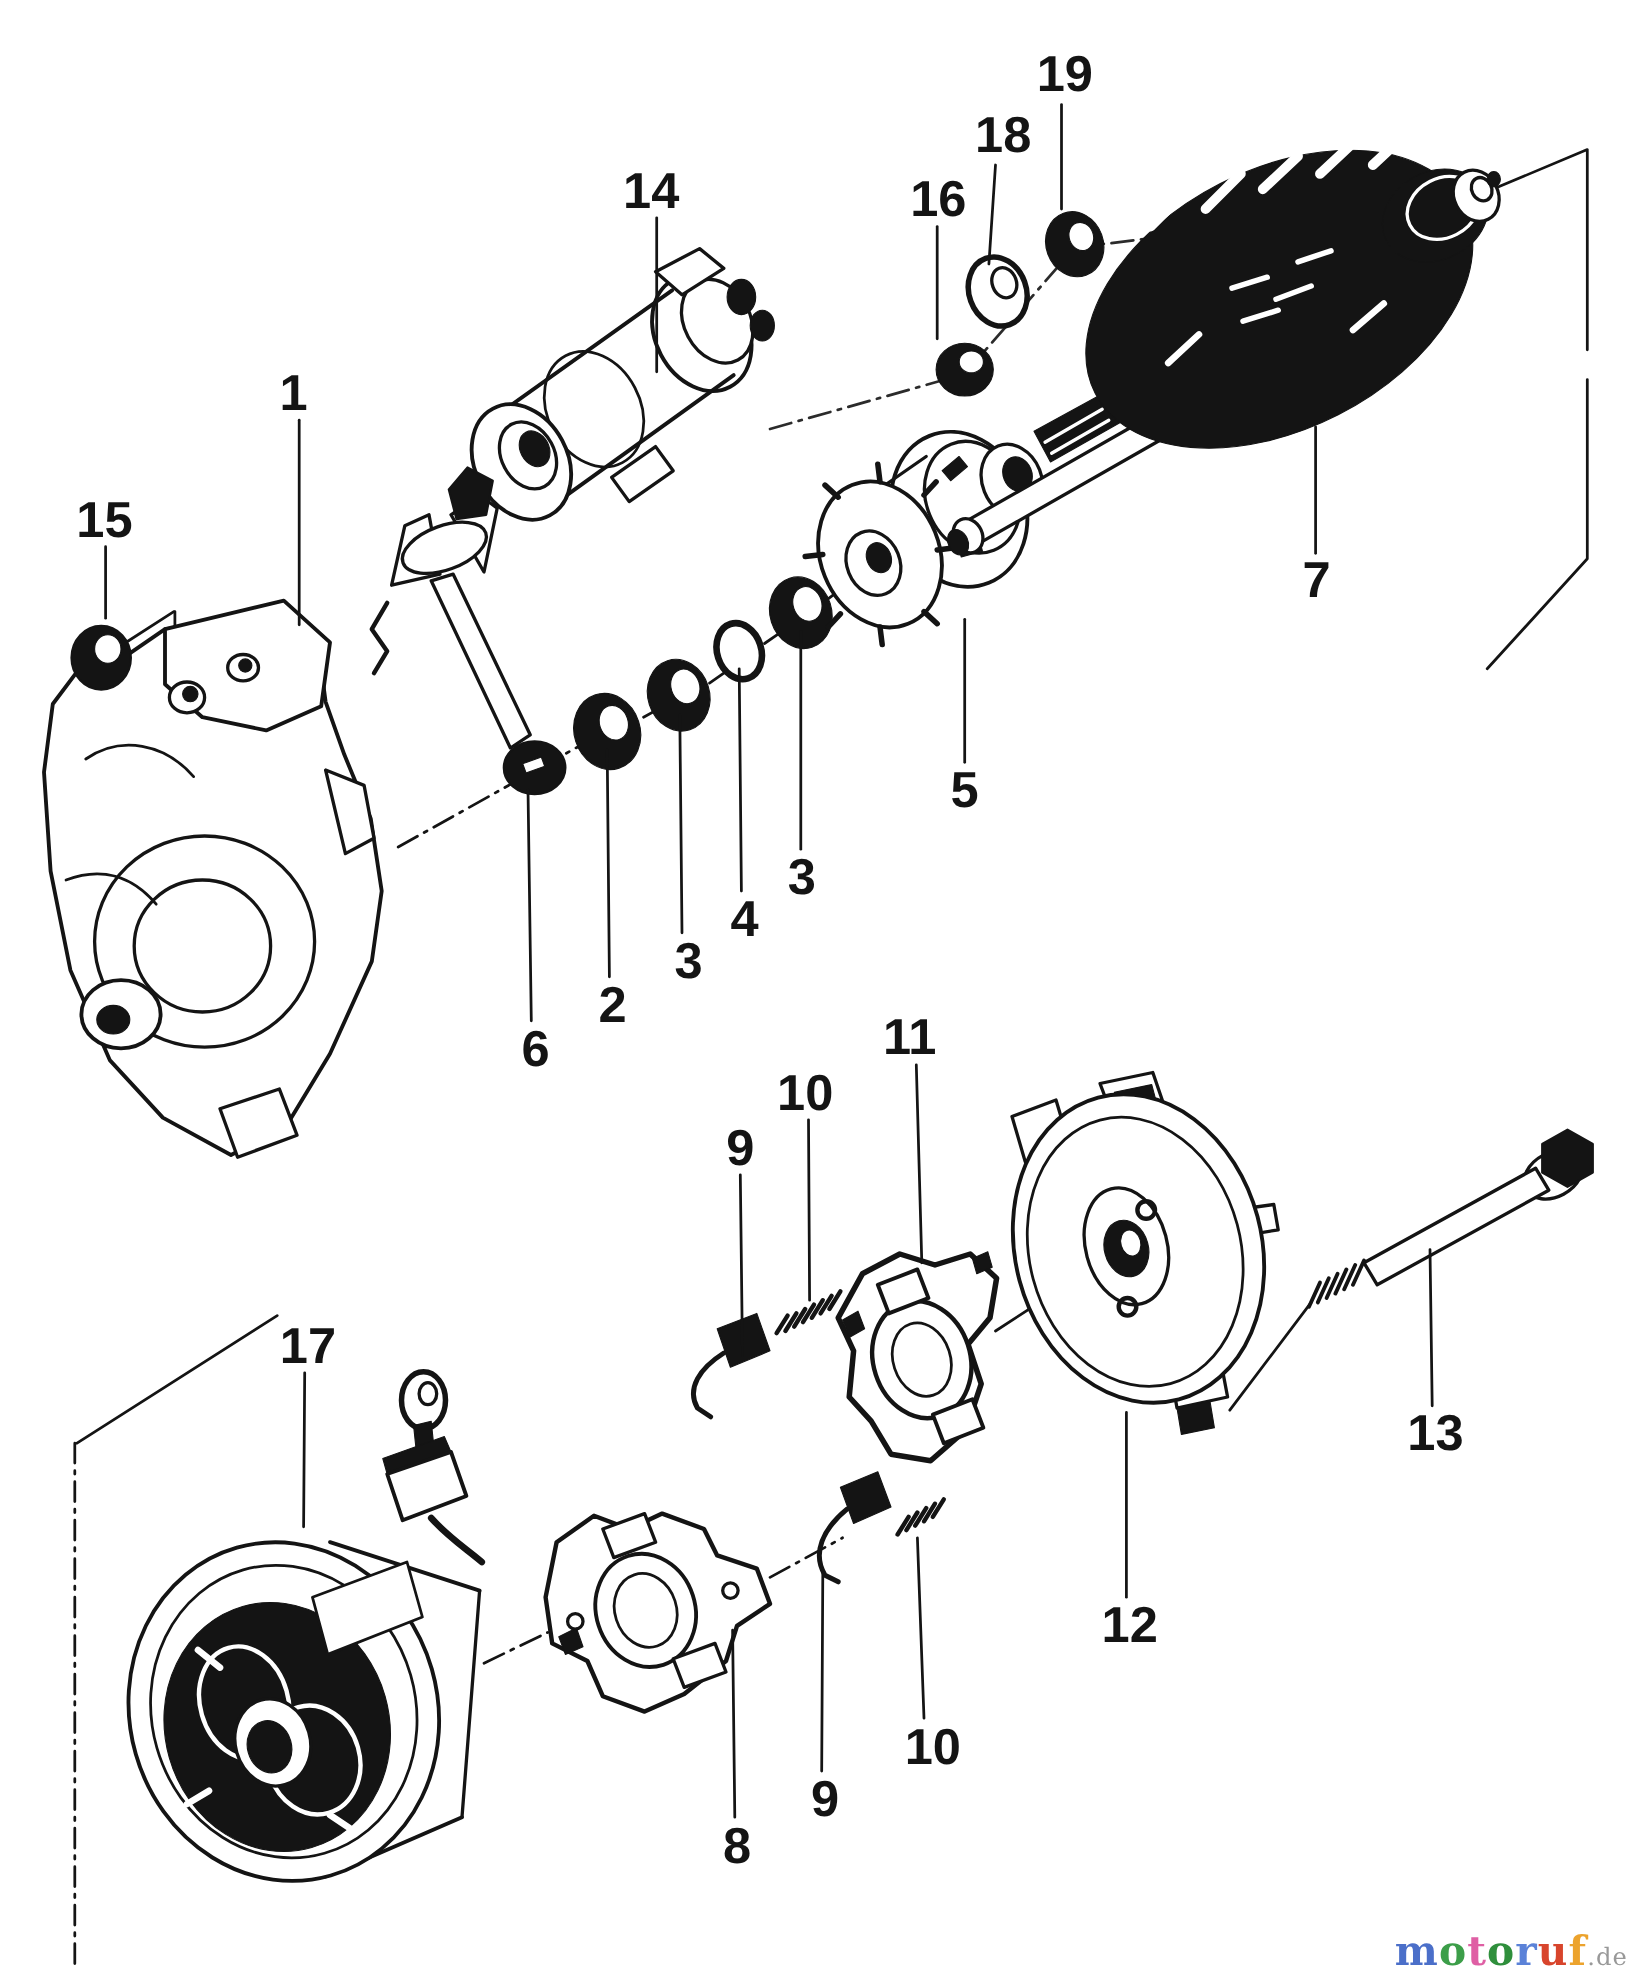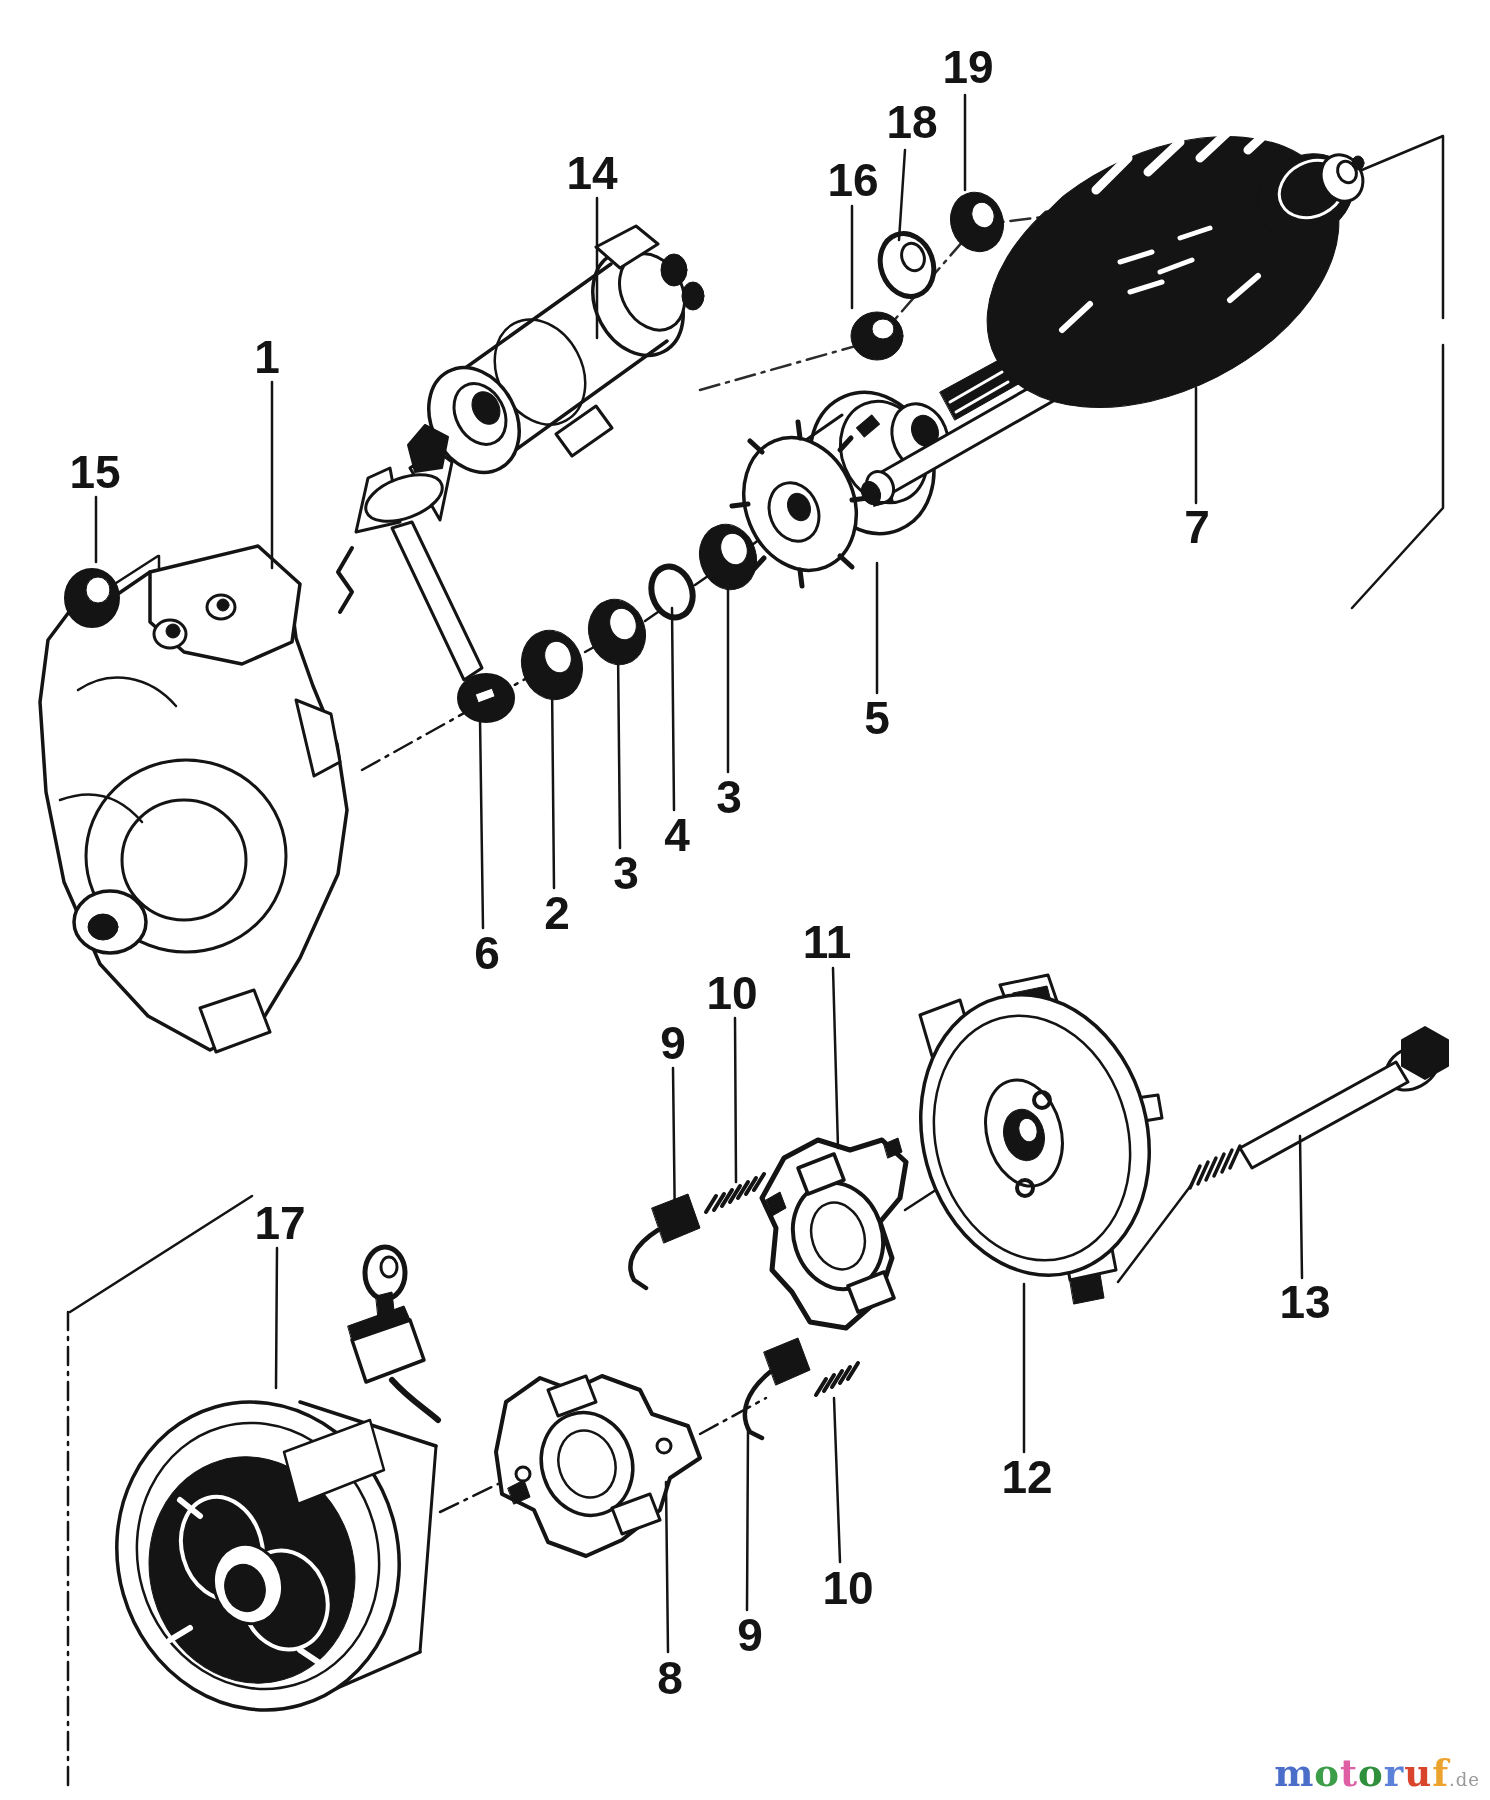--- a/index.html
+++ b/index.html
@@ -11,21 +11,21 @@
   .callout-text{
     font-family:"Liberation Sans","DejaVu Sans",sans-serif;
     font-weight:700;font-size:46px;fill:#141414;
   }
   #watermark{
     position:absolute;right:10px;bottom:8px;
     font-family:"DejaVu Serif","Liberation Serif",serif;
     font-size:37px;font-weight:600;letter-spacing:1px;line-height:1;
     user-select:none;
   }
-  #watermark .suffix{font-size:18px;font-weight:400;vertical-align:baseline;}
+  #watermark .suffix{font-size:22px;font-weight:400;vertical-align:baseline;}
 </style>
 </head>
 <body>
 
 <div id="stage">
 
 <svg id="drawing" width="1490" height="1800" viewBox="0 0 1490 1800" fill="none" stroke-linecap="round" stroke-linejoin="round">
 
   <g stroke="#141414" stroke-width="2.5">
 

